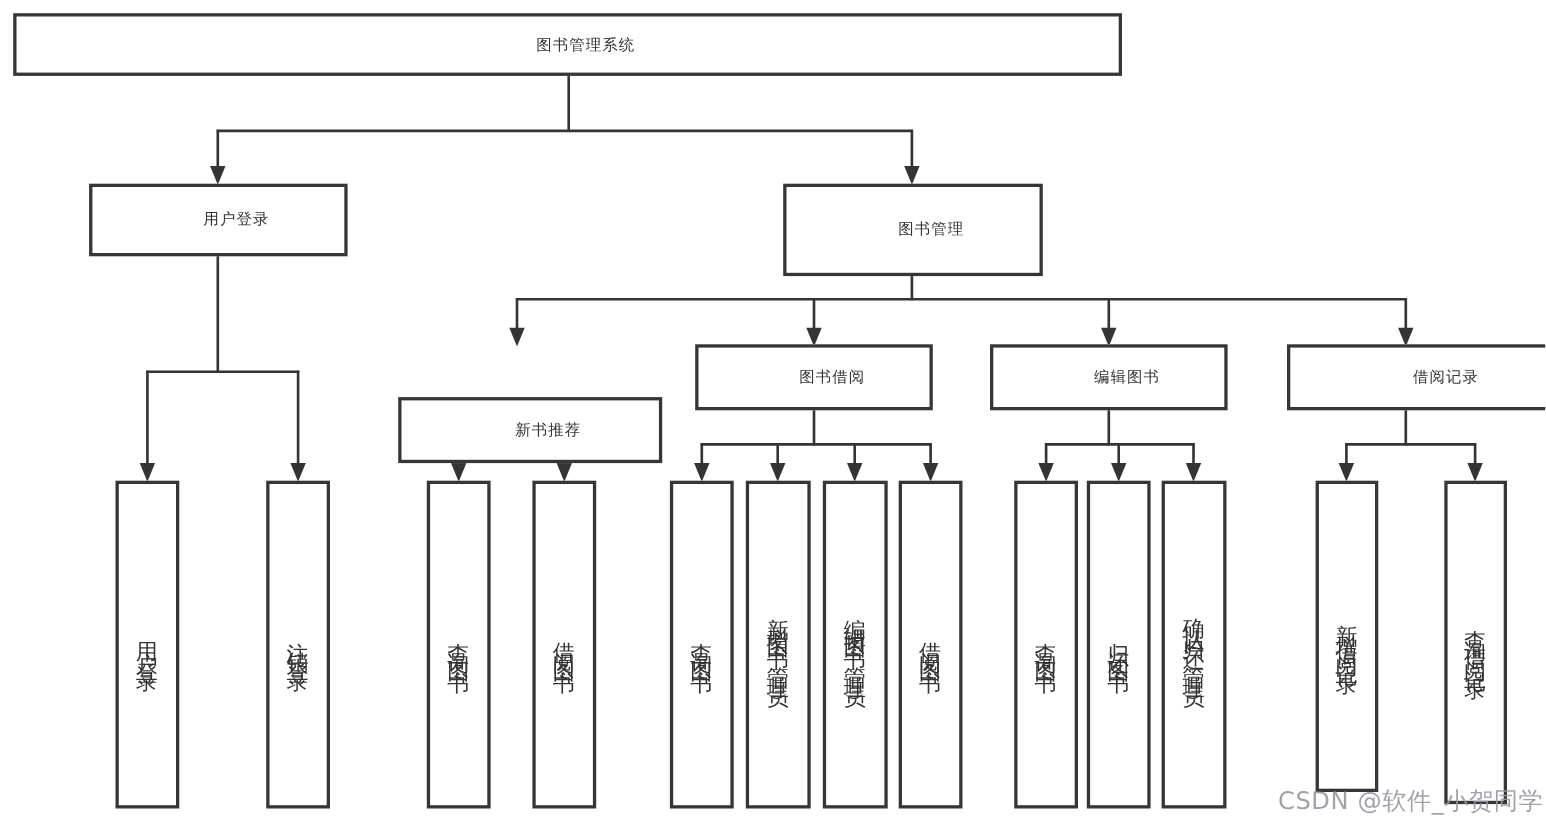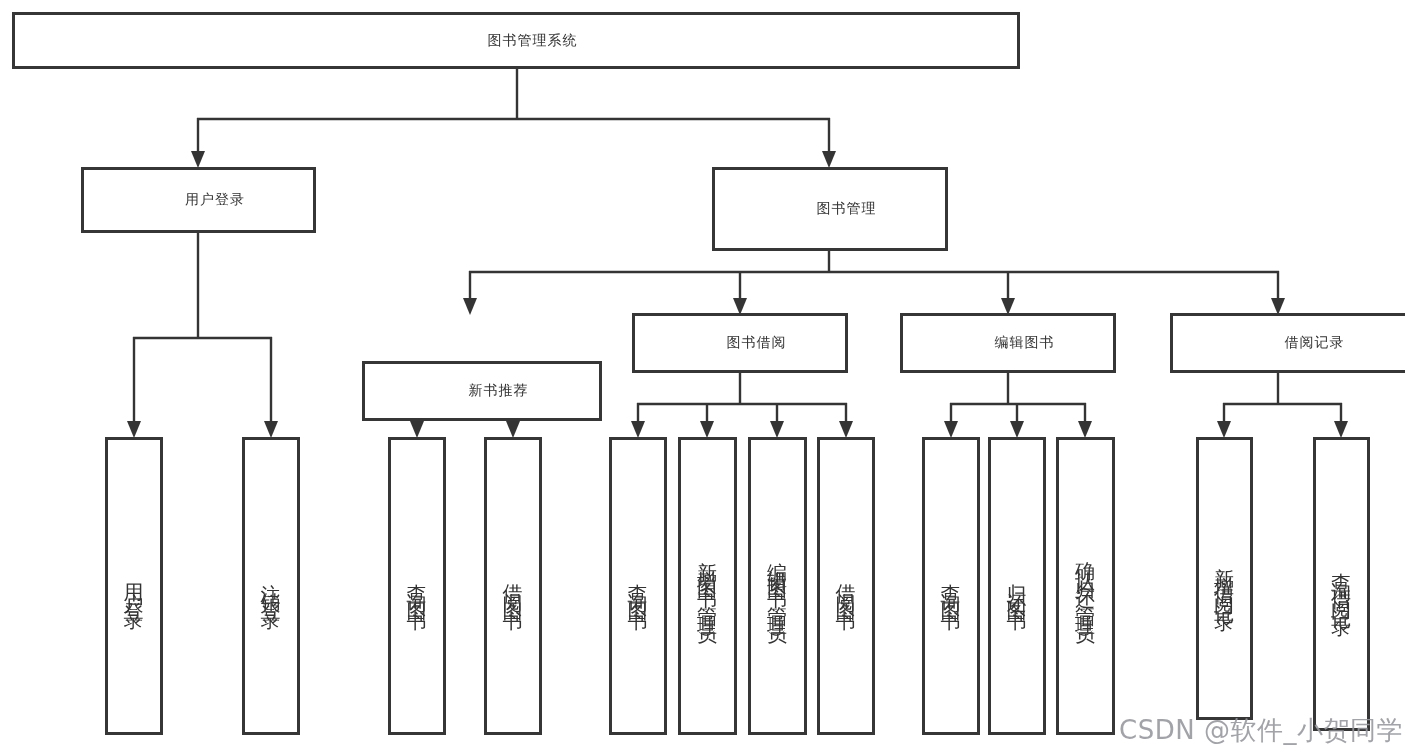--- a/index.html
+++ b/index.html
@@ -51,21 +51,21 @@
     writing-mode: vertical-rl;
     font-size: 20px;
     letter-spacing: 9px;
     line-height: 1;
     color: #333333;
   }
   .watermark {
     position: absolute;
     top: 713px;
     right: 2px;
-    font-size: 26px;
+    font-size: 22px;
     letter-spacing: 0.5px;
     color: rgba(152, 153, 158, 0.9);
     white-space: nowrap;
     z-index: 5;
   }
 </style>
 </head>
 <body>
 
 <div class="canvas">

